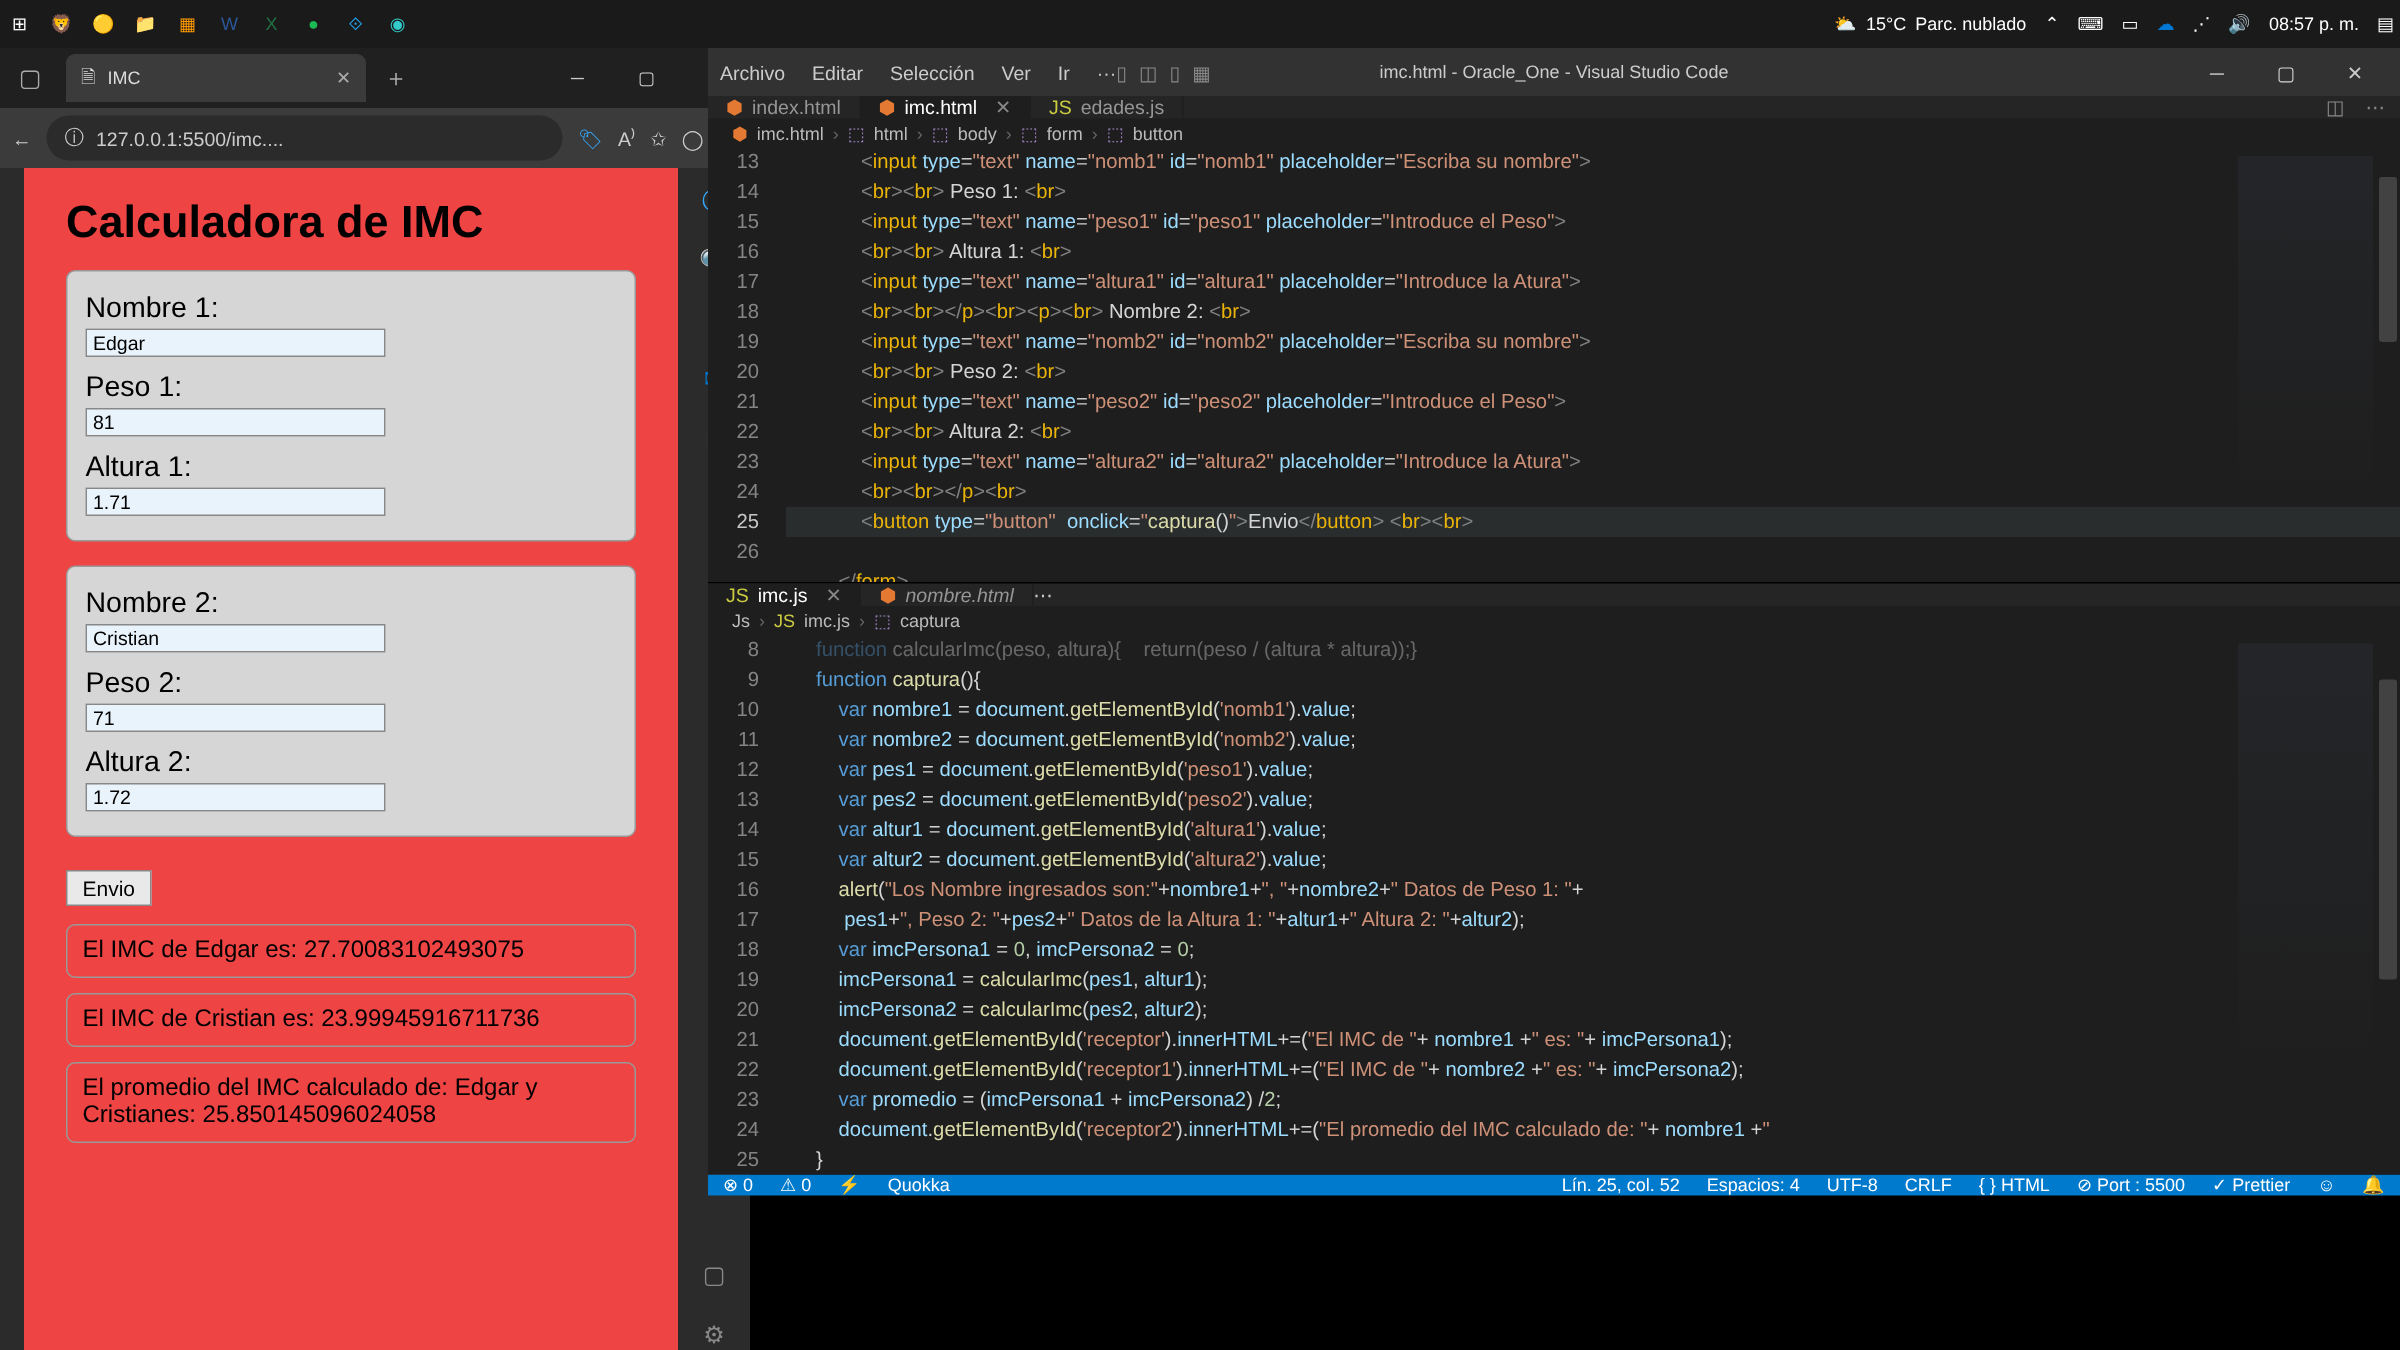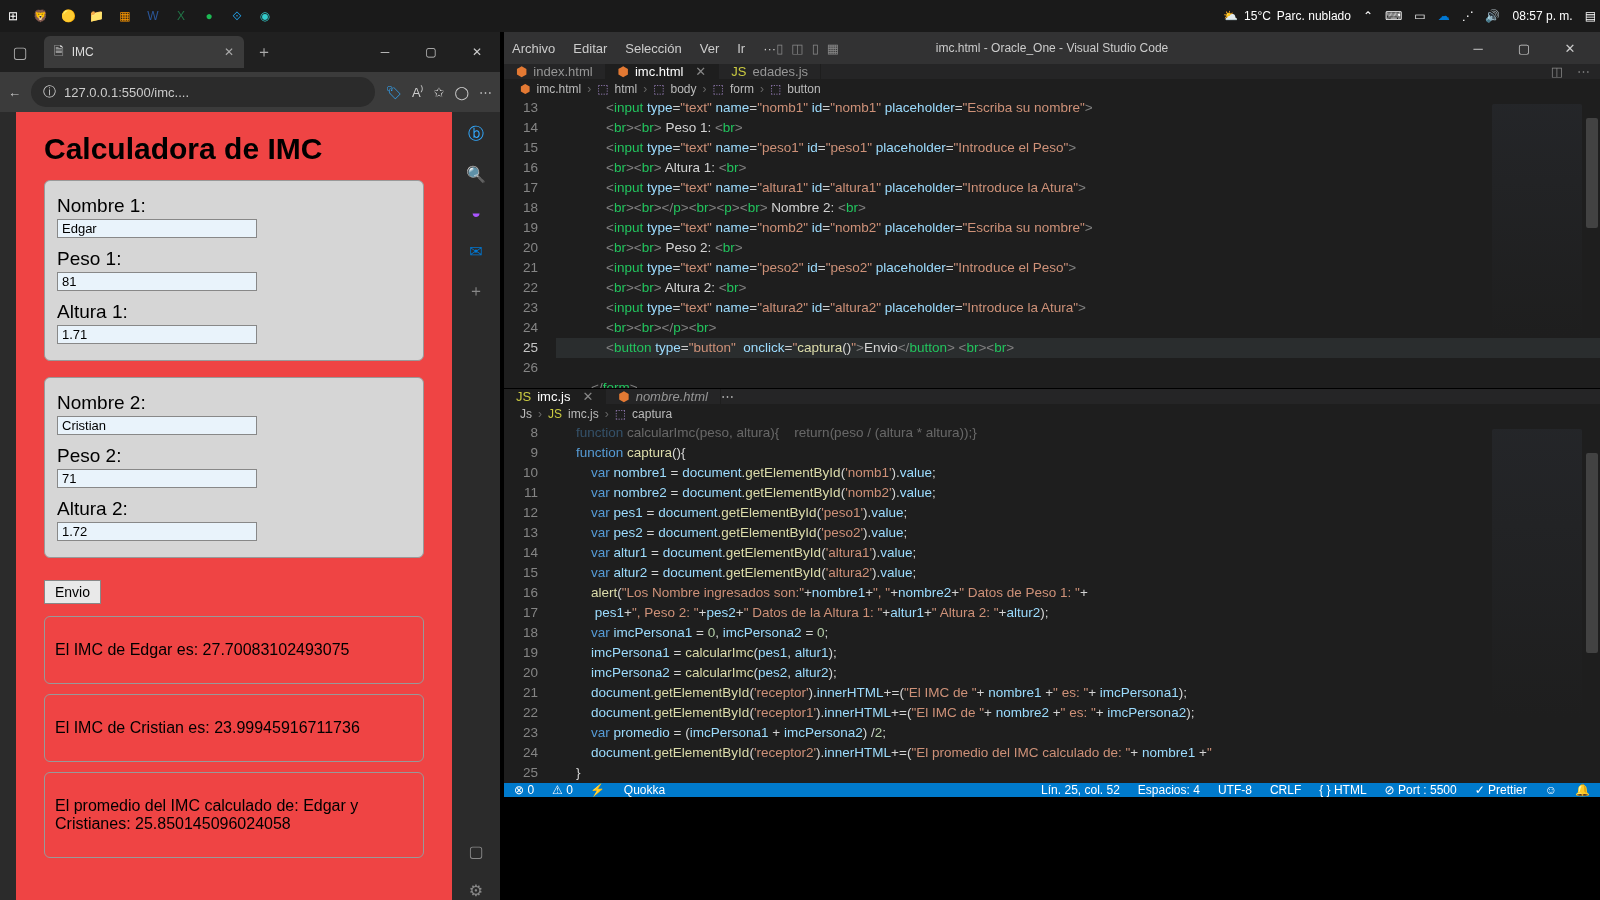--- a/index.html
+++ b/index.html
@@ -23,24 +23,24 @@
 .browser-addr { height:40px; background:#3b3b3b; display:flex; align-items:center; padding:0 8px; gap:10px; color:#ccc; font-size:13px; }
 .addr-box { background:#2b2b2b; border-radius:16px; padding:4px 12px; display:flex; align-items:center; gap:8px; flex:1; height:30px; }
 .browser-body { flex:1; display:flex; }
 .sidebar-strip { width:48px; background:#2b2b2b; display:flex; flex-direction:column; align-items:center; gap:20px; padding-top:12px; color:#888; }
 .page { flex:1; background:#ef4444; padding:20px 28px; color:#000; font-family:"Times New Roman",serif; overflow:auto;margin-left:16px; }
 .page h1 { font-size:30px; font-weight:bold; margin-bottom:14px; }
 .box { border:1px solid #999; border-radius:6px; padding:10px 12px; margin-bottom:16px; background:#d6d6d6; }
 .box label { display:block; font-size:19px; margin-top:4px; }
 .box input { width:200px; border:1px solid #888; background:#e9f3fb; padding:1px 4px; font-size:13px; margin-top:2px; margin-bottom:6px; font-family:Arial; }
 .envio { background:#e9e9e9; border:1px solid #888; padding:3px 10px; font-size:14px; margin:6px 0 12px; }
-.result { border:1px solid #999; border-radius:6px; padding:24px 10px; margin-bottom:10px; font-size:16px; }
-
-
-.vscode { position:absolute; left:504px; top:32px; right:0; height:745px; background:#1e1e1e; display:flex; flex-direction:column; color:#ccc; font-size:13px; }
+.result { border:1px solid #999; border-radius:6px; padding:8px 10px; margin-bottom:10px; font-size:16px; }
+
+
+.vscode { position:absolute; left:472px; top:32px; right:0; height:745px; background:#1e1e1e; display:flex; flex-direction:column; color:#ccc; font-size:13px; }
 .vs-title { height:32px; background:#323233; display:flex; align-items:center; padding:0 8px; }
 .vs-menu { display:flex; gap:18px; color:#ccc; }
 .vs-title .center { position:absolute; left:50%; transform:translateX(-50%); color:#ccc; font-size:12px; }
 .vs-title .wincontrols { margin-left:auto; display:flex; gap:2px; }
 .vs-title .wincontrols div { width:44px; height:32px; display:flex; align-items:center; justify-content:center; color:#ccc; }
 .layout-icons { display:flex; gap:8px; margin-right:10px; color:#888; }
 
 .vs-tabs { height:36px; background:#252526; display:flex; align-items:stretch; border-bottom:1px solid #1e1e1e; }
 .vs-tab { display:flex; align-items:center; padding:0 12px; gap:6px; color:#969696; border-right:1px solid #1e1e1e; font-size:13px; }
 .vs-tab.active { background:#1e1e1e; color:#fff; }
@@ -60,21 +60,21 @@
 .codecol { flex:1; white-space:pre; padding-left:20px; overflow:hidden; }
 .editor .minimap { position:absolute; right:18px; top:6px; width:90px; height:80%; background:linear-gradient(#2a2d33,#1e1e1e); opacity:.5; border-radius:2px; }
 .editor.top { height:290px; }
 .editor.bottom { flex:1; }
 .editor.top .codecol .hl-line { background:#2a2d2e; display:block; padding-left:20px; margin-left:-20px; }
 
 
 .split-tabs { height:36px; background:#252526; display:flex; align-items:stretch; border-top:1px solid #000; border-bottom:1px solid #1e1e1e; }
 
 
-.t-tag{color:#808080}.t-name{color:#22c55e}.t-attr{color:#9cdcfe}.t-str{color:#ce9178}.t-txt{color:#d4d4d4}
+.t-tag{color:#808080}.t-name{color:#eab308}.t-attr{color:#9cdcfe}.t-str{color:#ce9178}.t-txt{color:#d4d4d4}
 .t-kw{color:#569cd6}.t-var{color:#9cdcfe}.t-fn{color:#dcdcaa}.t-num{color:#b5cea8}.t-pun{color:#d4d4d4}
 
 
 .statusbar { height:24px; background:#007acc; color:#fff; display:flex; align-items:center; font-size:12px; padding:0 10px; gap:18px; }
 .statusbar .right { margin-left:auto; display:flex; gap:18px; align-items:center; }
 .scrollthumb { position:absolute; right:2px; width:12px; background:#424242; border-radius:2px; }
 </style>
 </head>
 <body>
 

